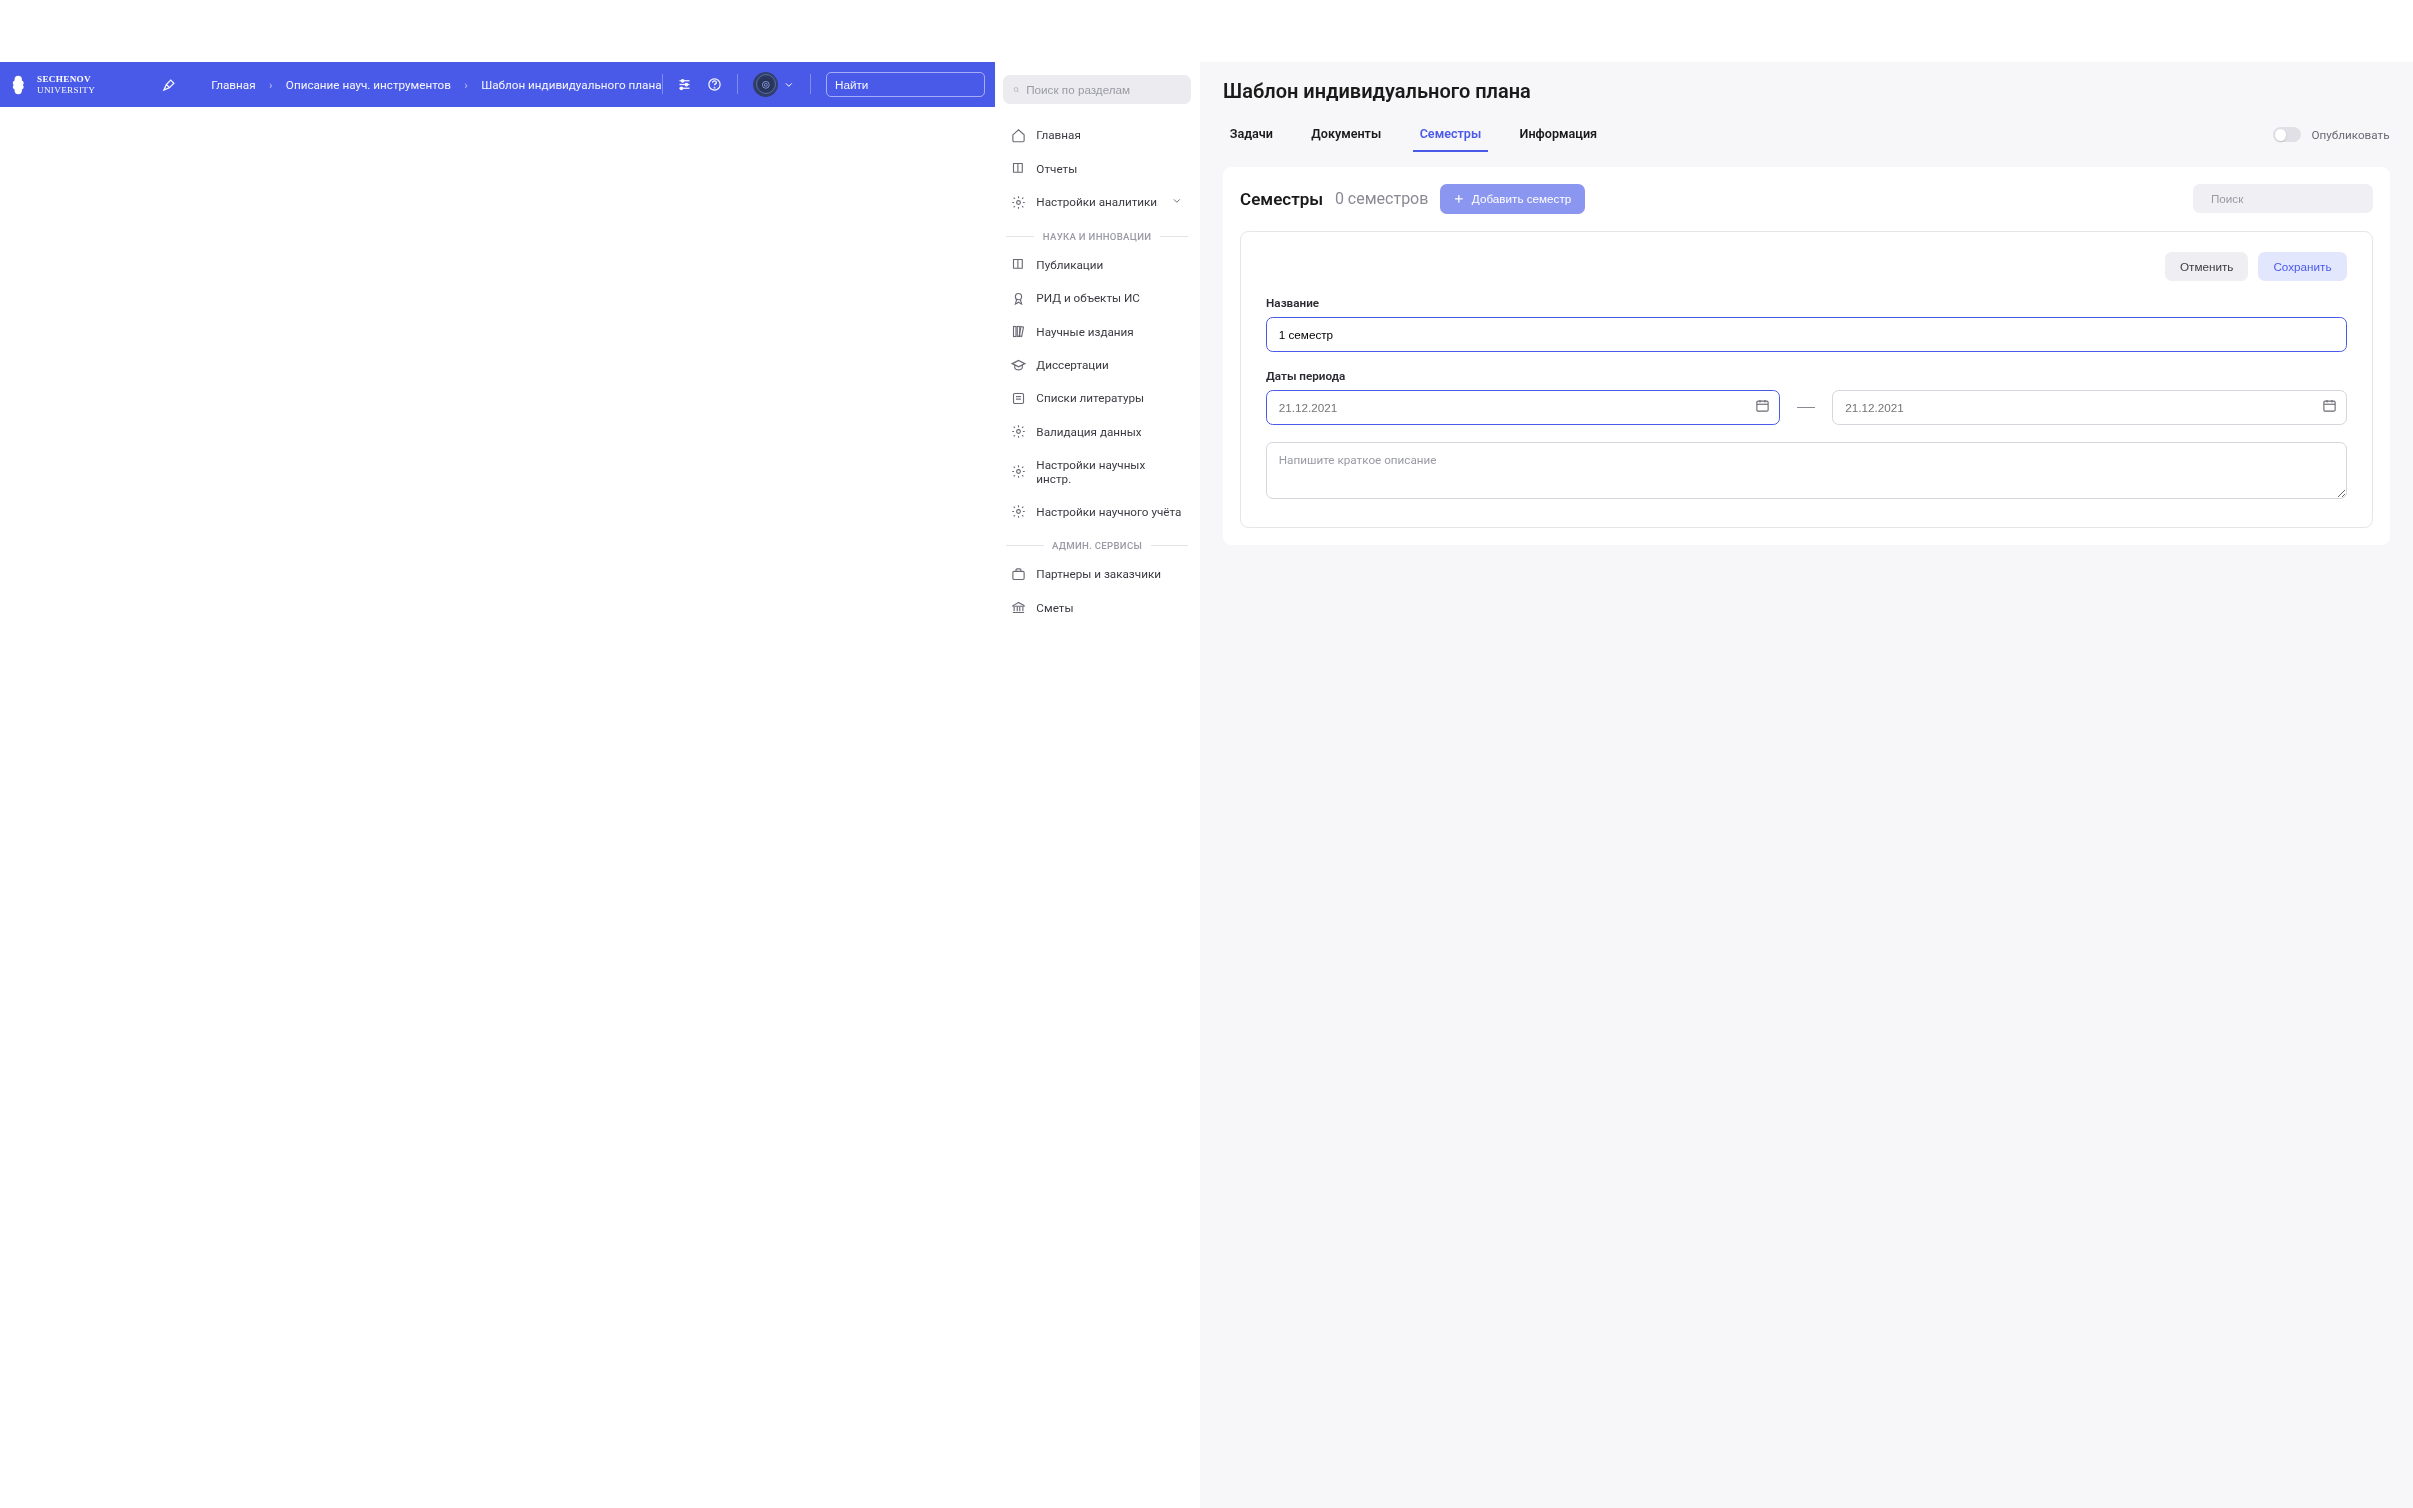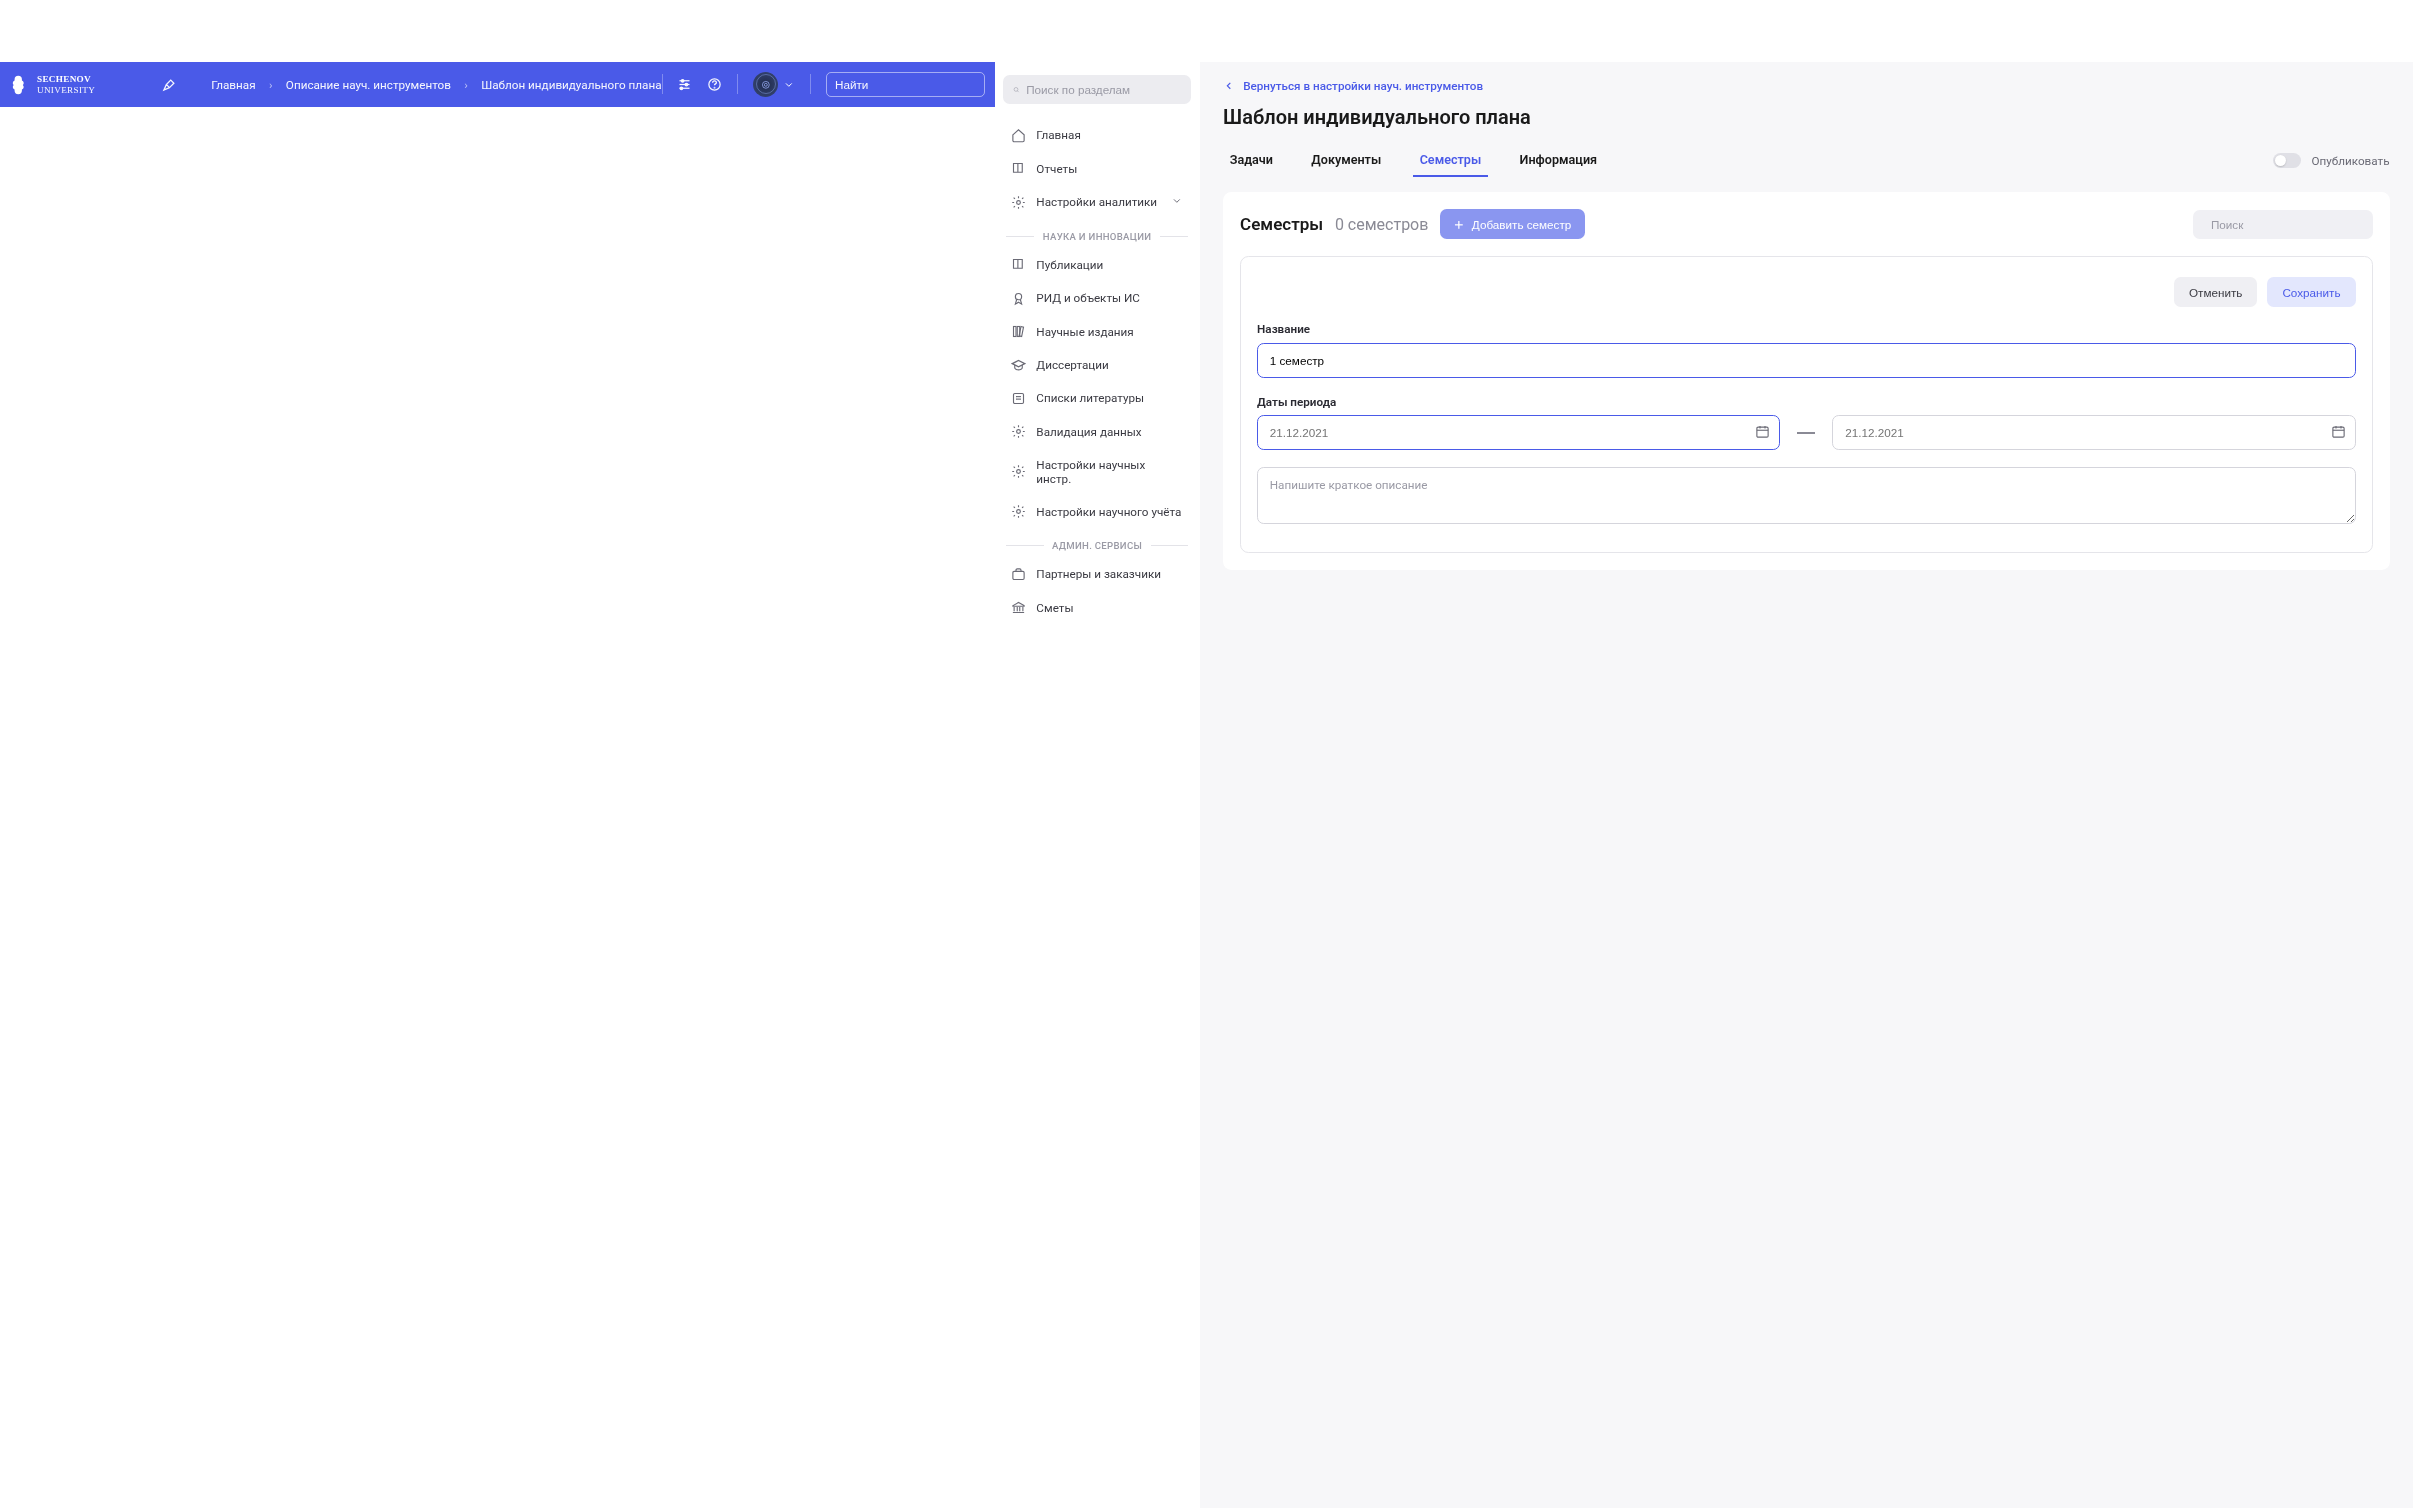--- a/index.html
+++ b/index.html
@@ -147,21 +147,21 @@
 }
 .card-search-wrap input {
   border: none; background: none; outline: none;
   font-size: 11.7px; flex: 1; color: #555;
 }
 .card-search-wrap input::placeholder { color: #9a9aa5; }
 
 .form-card {
   border: 0.8px solid #e5e5ea;
   border-radius: 8.4px;
-  padding: 20px 16px 25px;
+  padding: 20px 25px 25px;
 }
 .form-actions {
   display: flex; justify-content: flex-end; gap: 10px;
   margin-bottom: 15px;
 }
 .btn {
   border: none; border-radius: 6.7px;
   padding: 8.4px 15px;
   font-size: 11.7px; font-weight: 500;
   cursor: pointer;
@@ -422,26 +422,20 @@
             <svg width="15" height="15" viewBox="0 0 24 24" fill="none" stroke="currentColor" stroke-width="1.8">
               <path d="M3 9l9-5 9 5v1H3z"></path>
               <path d="M5 11v7M10 11v7M14 11v7M19 11v7M3 20h18"></path>
             </svg>
           </span>
         <span>Сметы</span>
       </div>
     </div>
 
     <div class="main">
-      <div class="backlink">
-        <svg width="11.7" height="11.7" viewBox="0 0 24 24" fill="none" stroke="#4a5ae8" stroke-width="2.5">
-            <path d="M15 18l-6-6 6-6"></path>
-          </svg>
-        <span>Вернуться в настройки науч. инструментов</span>
-      </div>
       <h1 class="page-title">Шаблон индивидуального плана</h1>
 
       <div class="tabs-row">
         <div class="tabs">
           <div class="tab">Задачи</div>
           <div class="tab">Документы</div>
           <div class="tab active">Семестры</div>
           <div class="tab">Информация</div>
         </div>
         <div class="publish">

